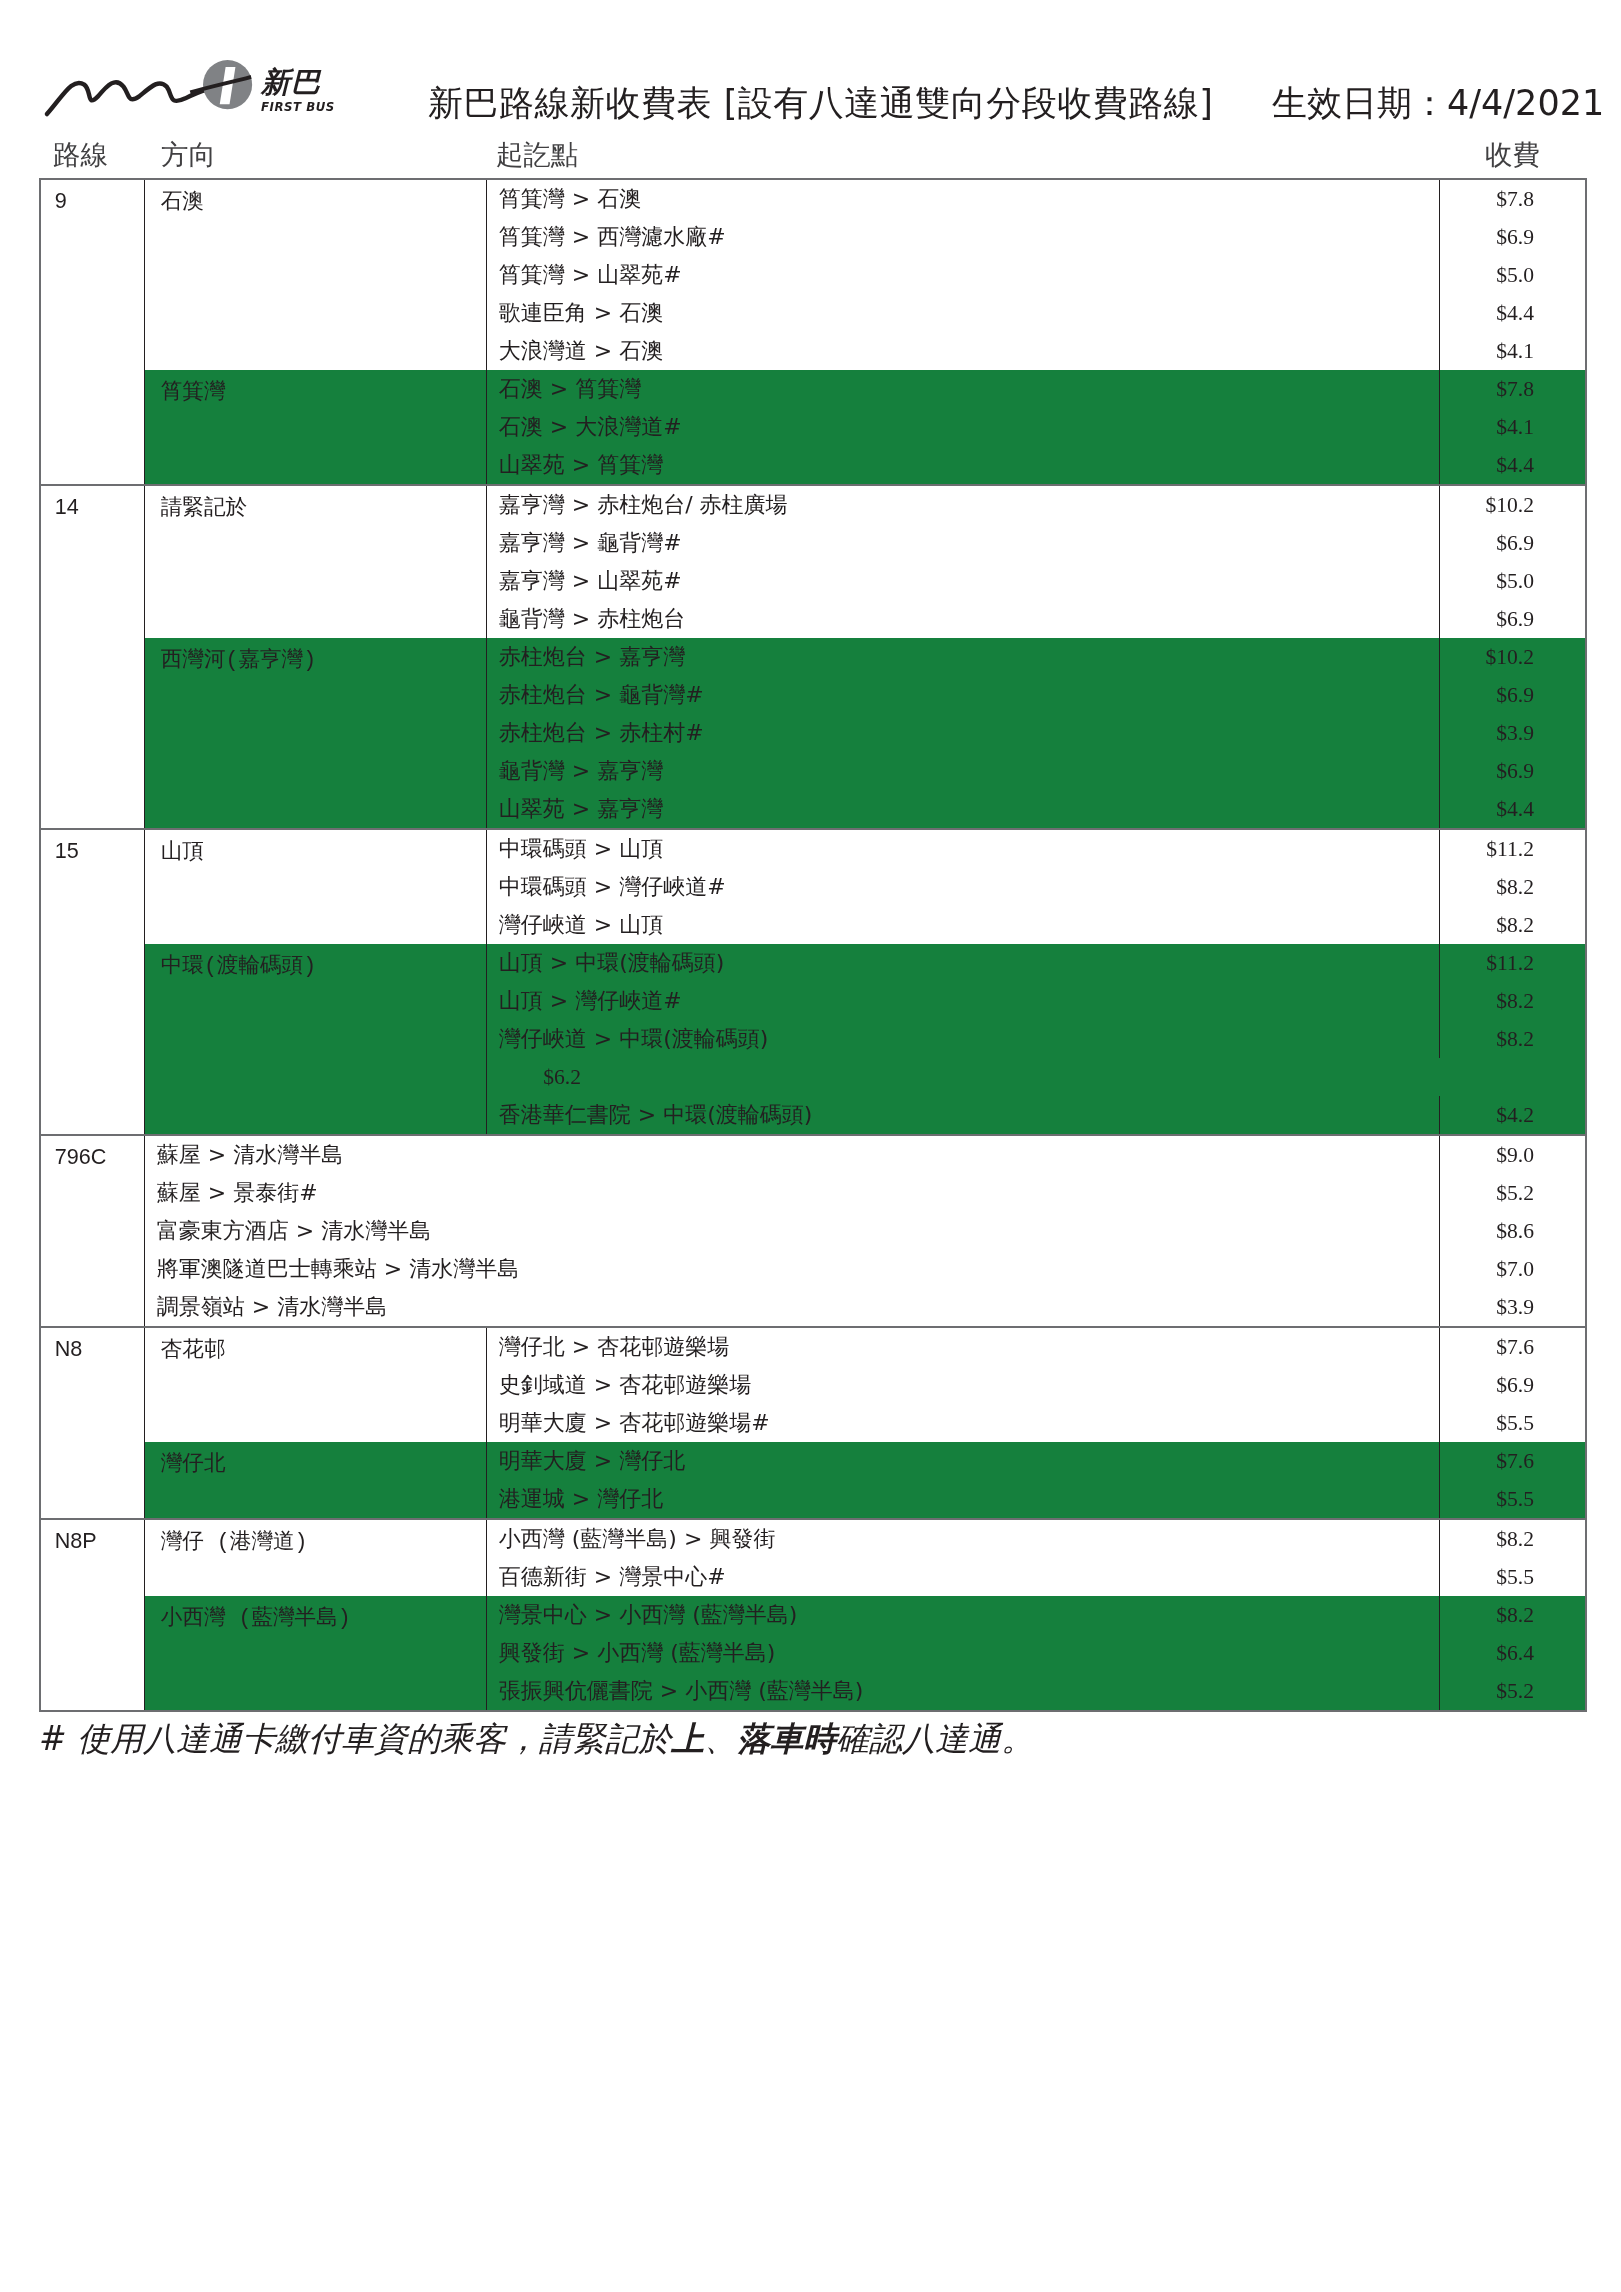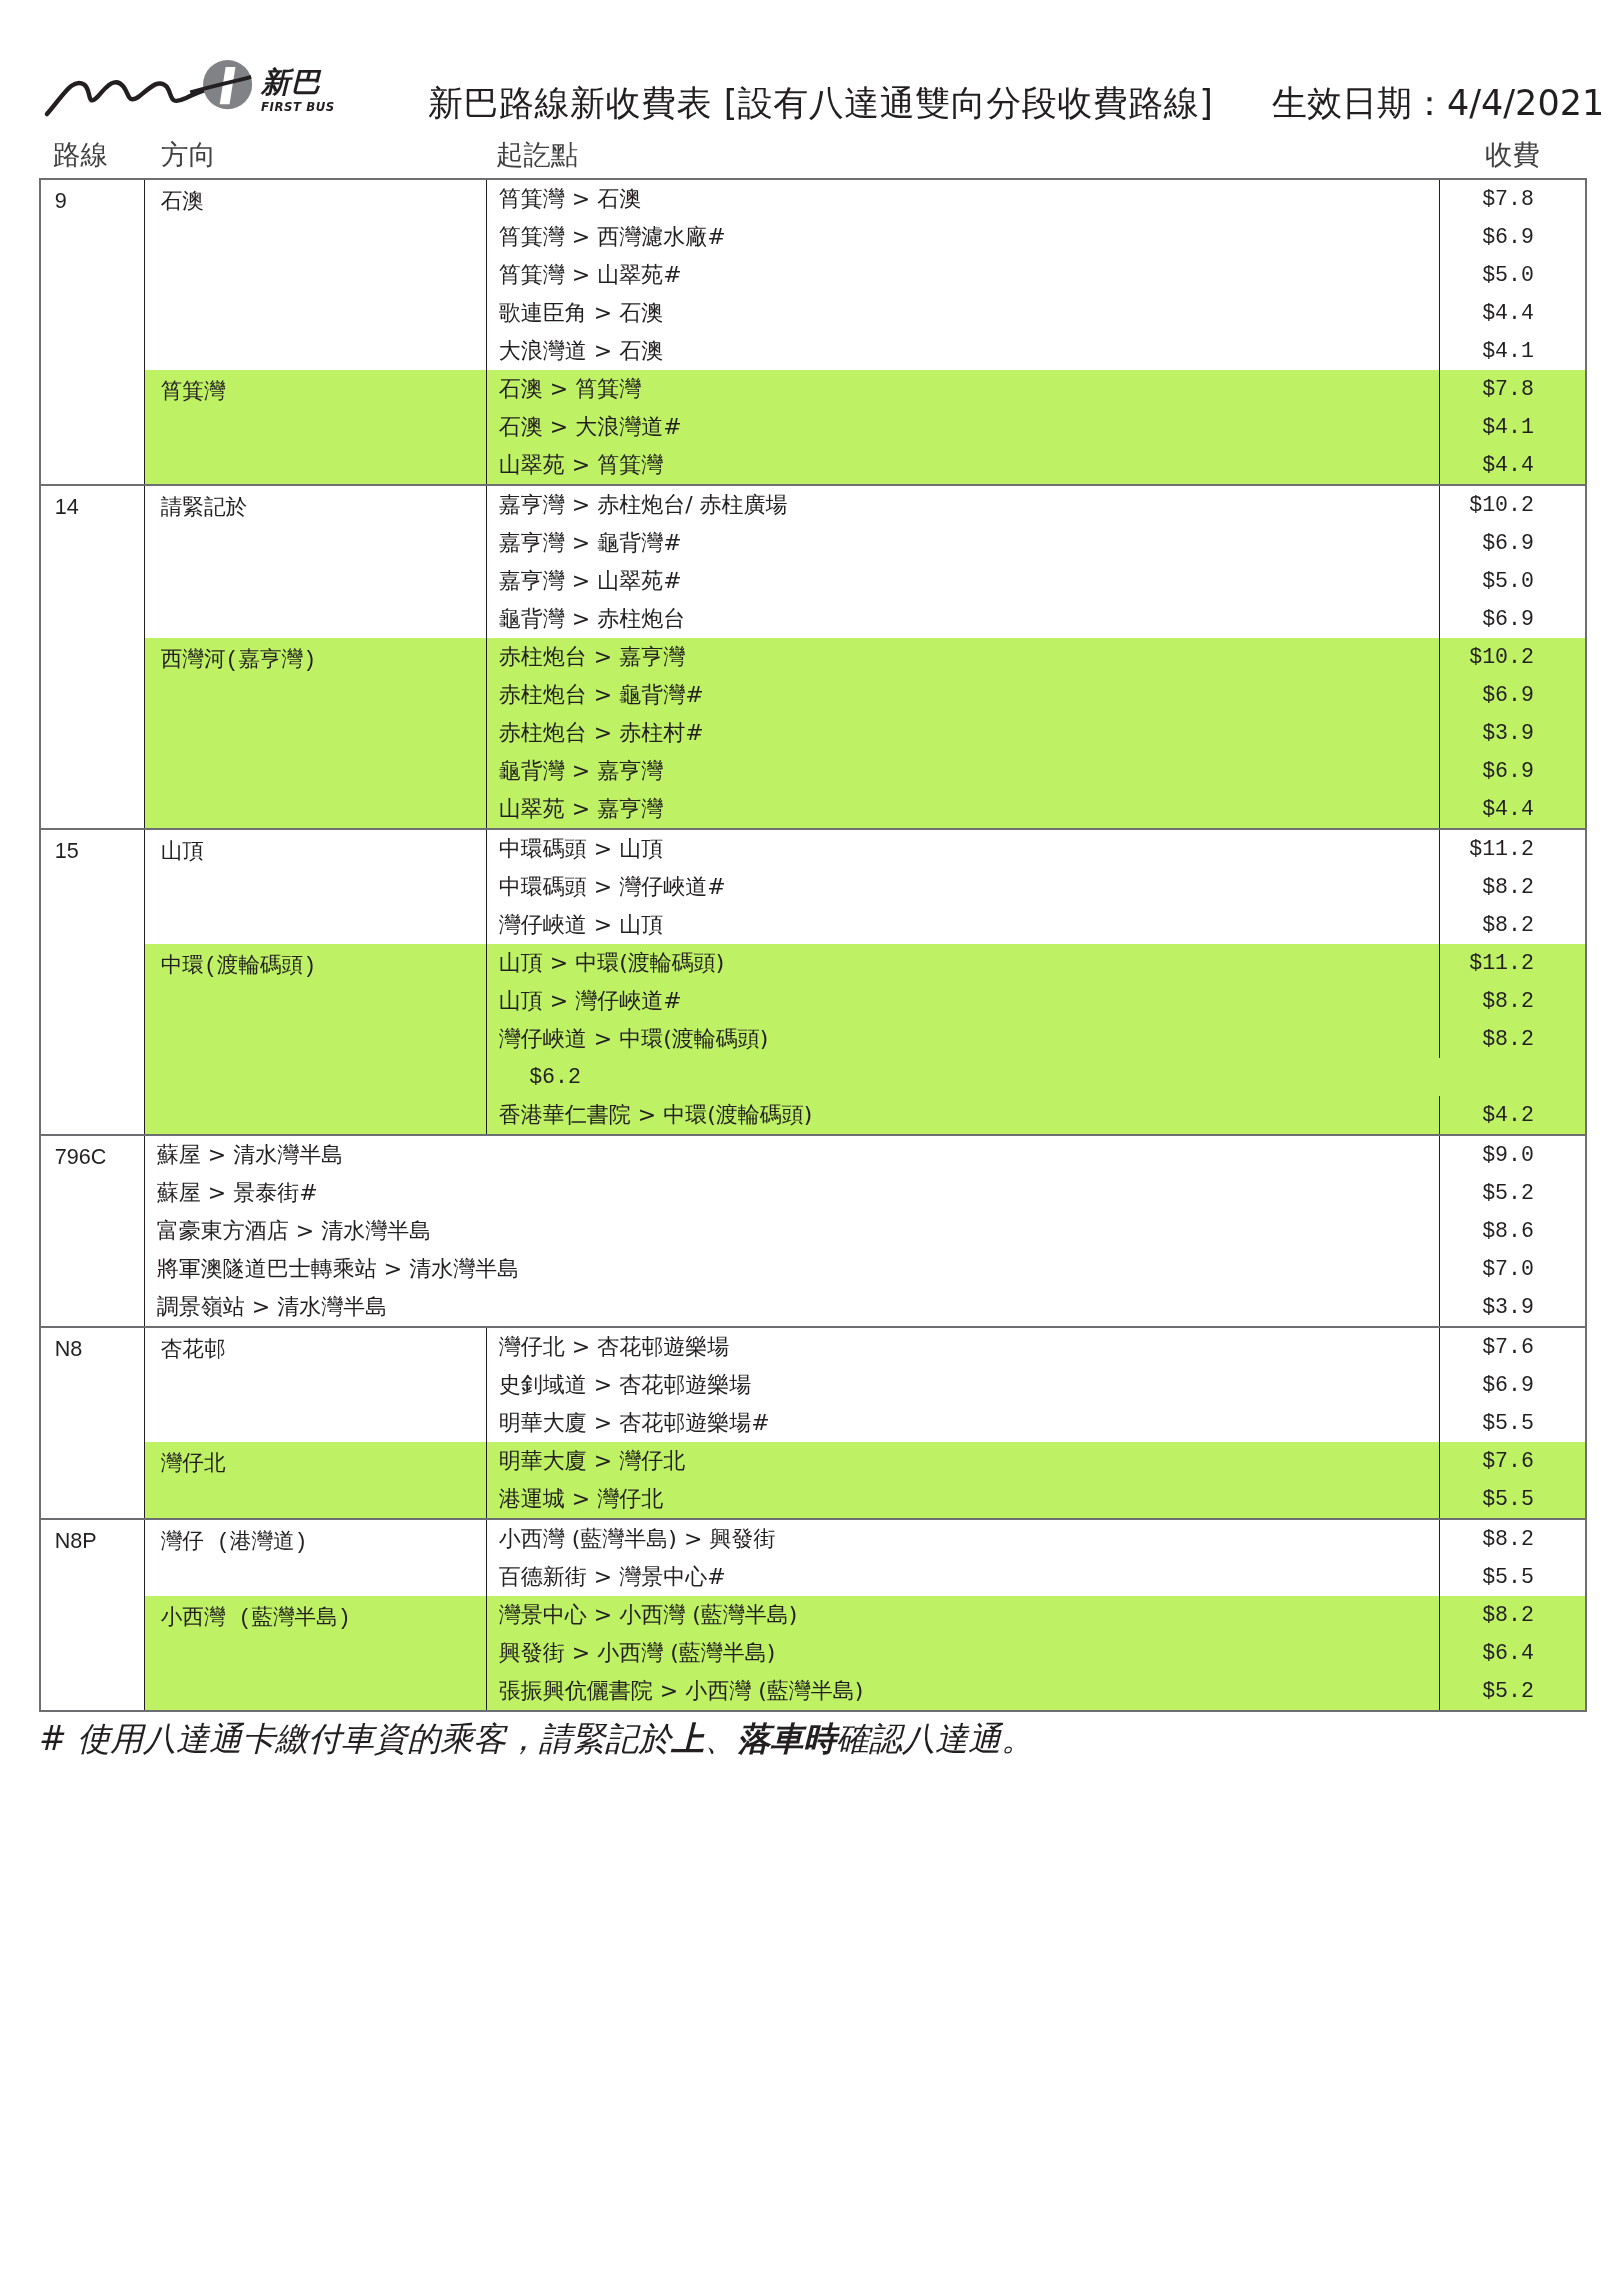--- a/index.html
+++ b/index.html
@@ -18,26 +18,26 @@
   .hdr-dir { left: 161px; }
   .hdr-od { left: 496px; }
   .hdr-fare { left: 1485px; }
 
   .table { position: absolute; left: 39px; top: 178px; width: 1548px; border: 2px solid #6d6e71; border-bottom-width: 2.9px; box-sizing: border-box; }
   .route-block { display: flex; border-bottom: 2px solid #6d6e71; }
   .route-block:last-child { border-bottom: none; }
   .route-cell { width: 104px; flex: 0 0 104px; border-right: 1.5px solid #231f20; box-sizing: border-box; padding: 7.8px 0 0 13.7px; font-size: 21.6px; font-family: "Liberation Sans", sans-serif; }
   .dirs { flex: 1; display: flex; flex-direction: column; }
   .dir-block { display: flex; }
-  .dir-block.alt { background: #bef264; }
+  .dir-block.alt { background: #15803d; }
   .dir-cell { width: 342px; flex: 0 0 342px; border-right: 1.5px solid #231f20; box-sizing: border-box; padding: 5.9px 0 0 15.7px; font-size: 21.6px; font-family: Liberation Mono, monospace; }
   .rows { flex: 1; display: flex; flex-direction: column; }
   .row { display: flex; height: 38px; align-items: center; }
   .od { flex: 1; padding-left: 11.8px; font-size: 22px; border-right: 1.5px solid #231f20; height: 100%; display: flex; align-items: center; box-sizing: border-box; white-space: nowrap; }
-  .fare { width: 145px; flex: 0 0 145px; text-align: right; padding-right: 51px; box-sizing: border-box; font-size: 21.6px; font-family: Liberation Mono, monospace; }
+  .fare { width: 145px; flex: 0 0 145px; text-align: right; padding-right: 51px; box-sizing: border-box; font-size: 21.6px; font-family: Liberation Serif, serif; }
 
   .footnote { position: absolute; left: 39px; top: 1717px; font-size: 33px; color: #231f20; white-space: nowrap; font-style: italic; }
   .footnote b { font-weight: bold; }
 </style>
 </head>
 <body>
 
 <div class="logo">
   <svg width="216" height="69" viewBox="0 0 220 70">
     <path d="M4 58 C 20 40, 30 20, 42 28 C 50 34, 44 52, 56 40 C 66 28, 74 20, 82 30 C 88 38, 86 48, 98 40 C 110 30, 118 22, 126 30 C 132 38, 128 50, 145 42 C 160 34, 180 28, 205 24" fill="none" stroke="#231f20" stroke-width="4.5" stroke-linecap="round"></path>

